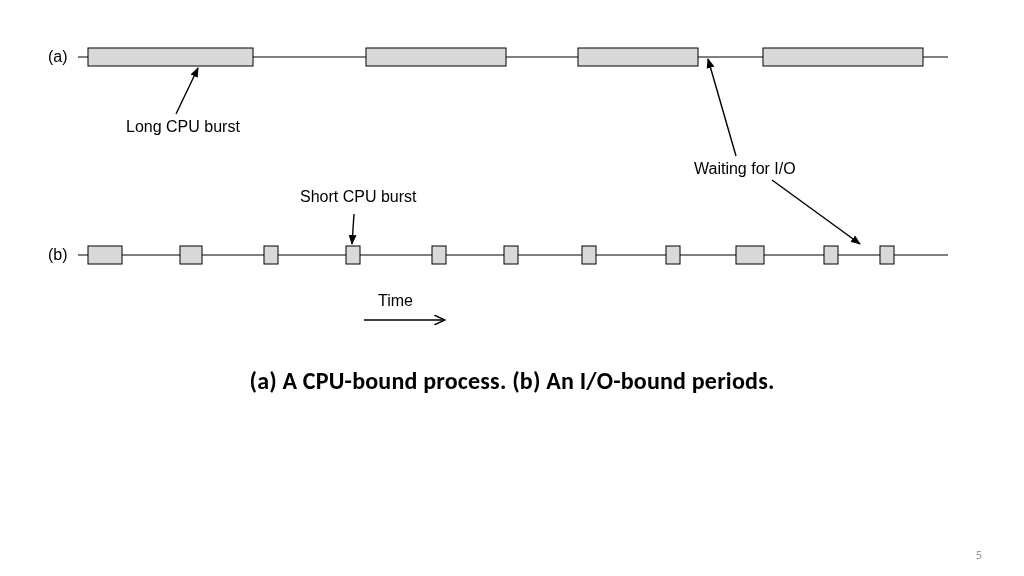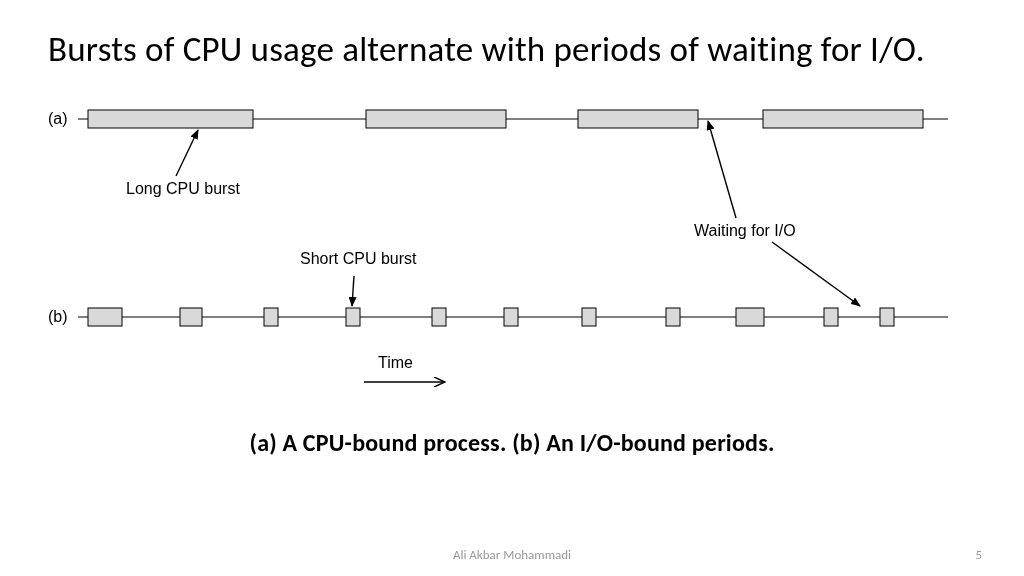--- a/index.html
+++ b/index.html
@@ -58,21 +58,20 @@
   svg text {
     font-family: Arial, "Helvetica Neue", sans-serif;
     fill: #000;
   }
 </style>
 </head>
 <body>
 
 <div class="slide">
 
-  <div class="title">Bursts of CPU usage alternate with periods of waiting for I/O.</div>
 
   <div class="diagram-wrap">
     <svg id="diagram-svg" width="928" height="320" viewBox="0 0 928 320">
       <defs>
         <marker id="arrowhead" markerWidth="10" markerHeight="8" refX="9" refY="4" orient="auto" markerUnits="userSpaceOnUse">
           <path d="M0,0 L10,4 L0,8 Z" fill="#000"></path>
         </marker>
         <marker id="arrowhead-open" markerWidth="12" markerHeight="10" refX="10" refY="5" orient="auto" markerUnits="userSpaceOnUse">
           <path d="M0,0 L11,5 L0,10" fill="none" stroke="#000" stroke-width="1.5"></path>
         </marker>
@@ -103,16 +102,15 @@
         <text x="646" y="146" font-size="16">Waiting for I/O</text>
         <line x1="306" y1="186" x2="304" y2="216" stroke="#000" stroke-width="1.4" marker-end="url(#arrowhead)"></line>
         <text x="252" y="174" font-size="16">Short CPU burst</text>
         <text x="330" y="278" font-size="16">Time</text>
         <line x1="316" y1="292" x2="396" y2="292" stroke="#000" stroke-width="1.4" marker-end="url(#arrowhead-open)"></line>
       </svg>
   </div>
 
   <div class="caption">(a) A CPU-bound process. (b) An I/O-bound periods.</div>
 
-  <div class="footer-author">Ali Akbar Mohammadi</div>
   <div class="footer-pagenum">5</div>
 
 </div>
 
 </body></html>

